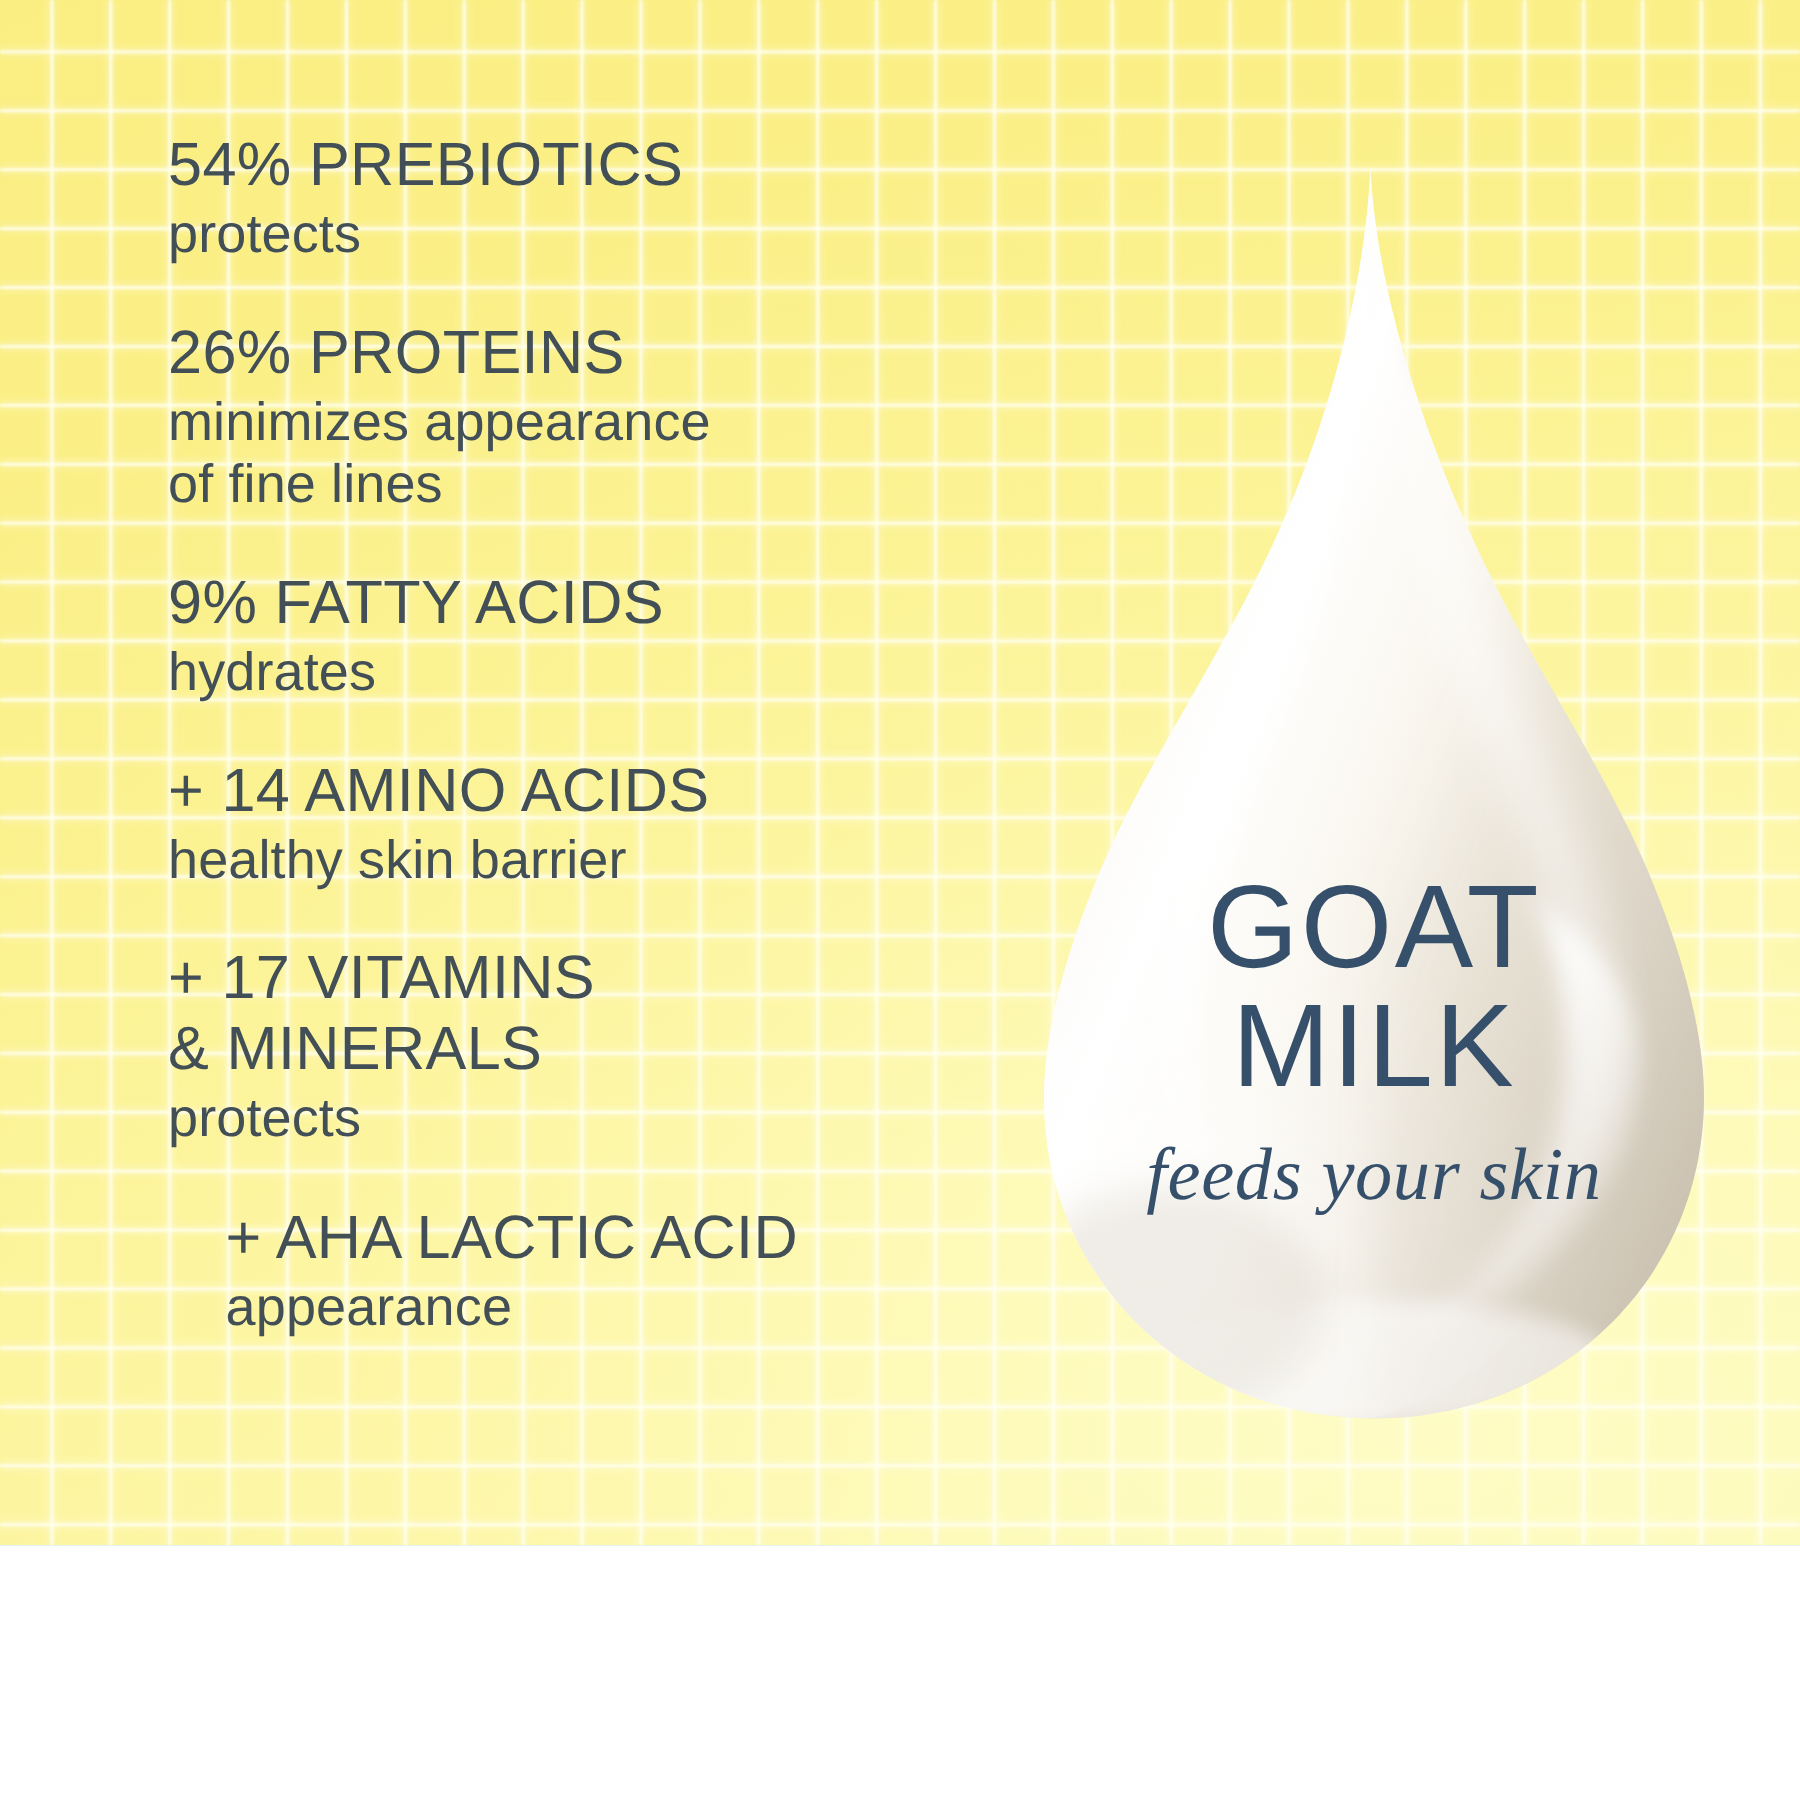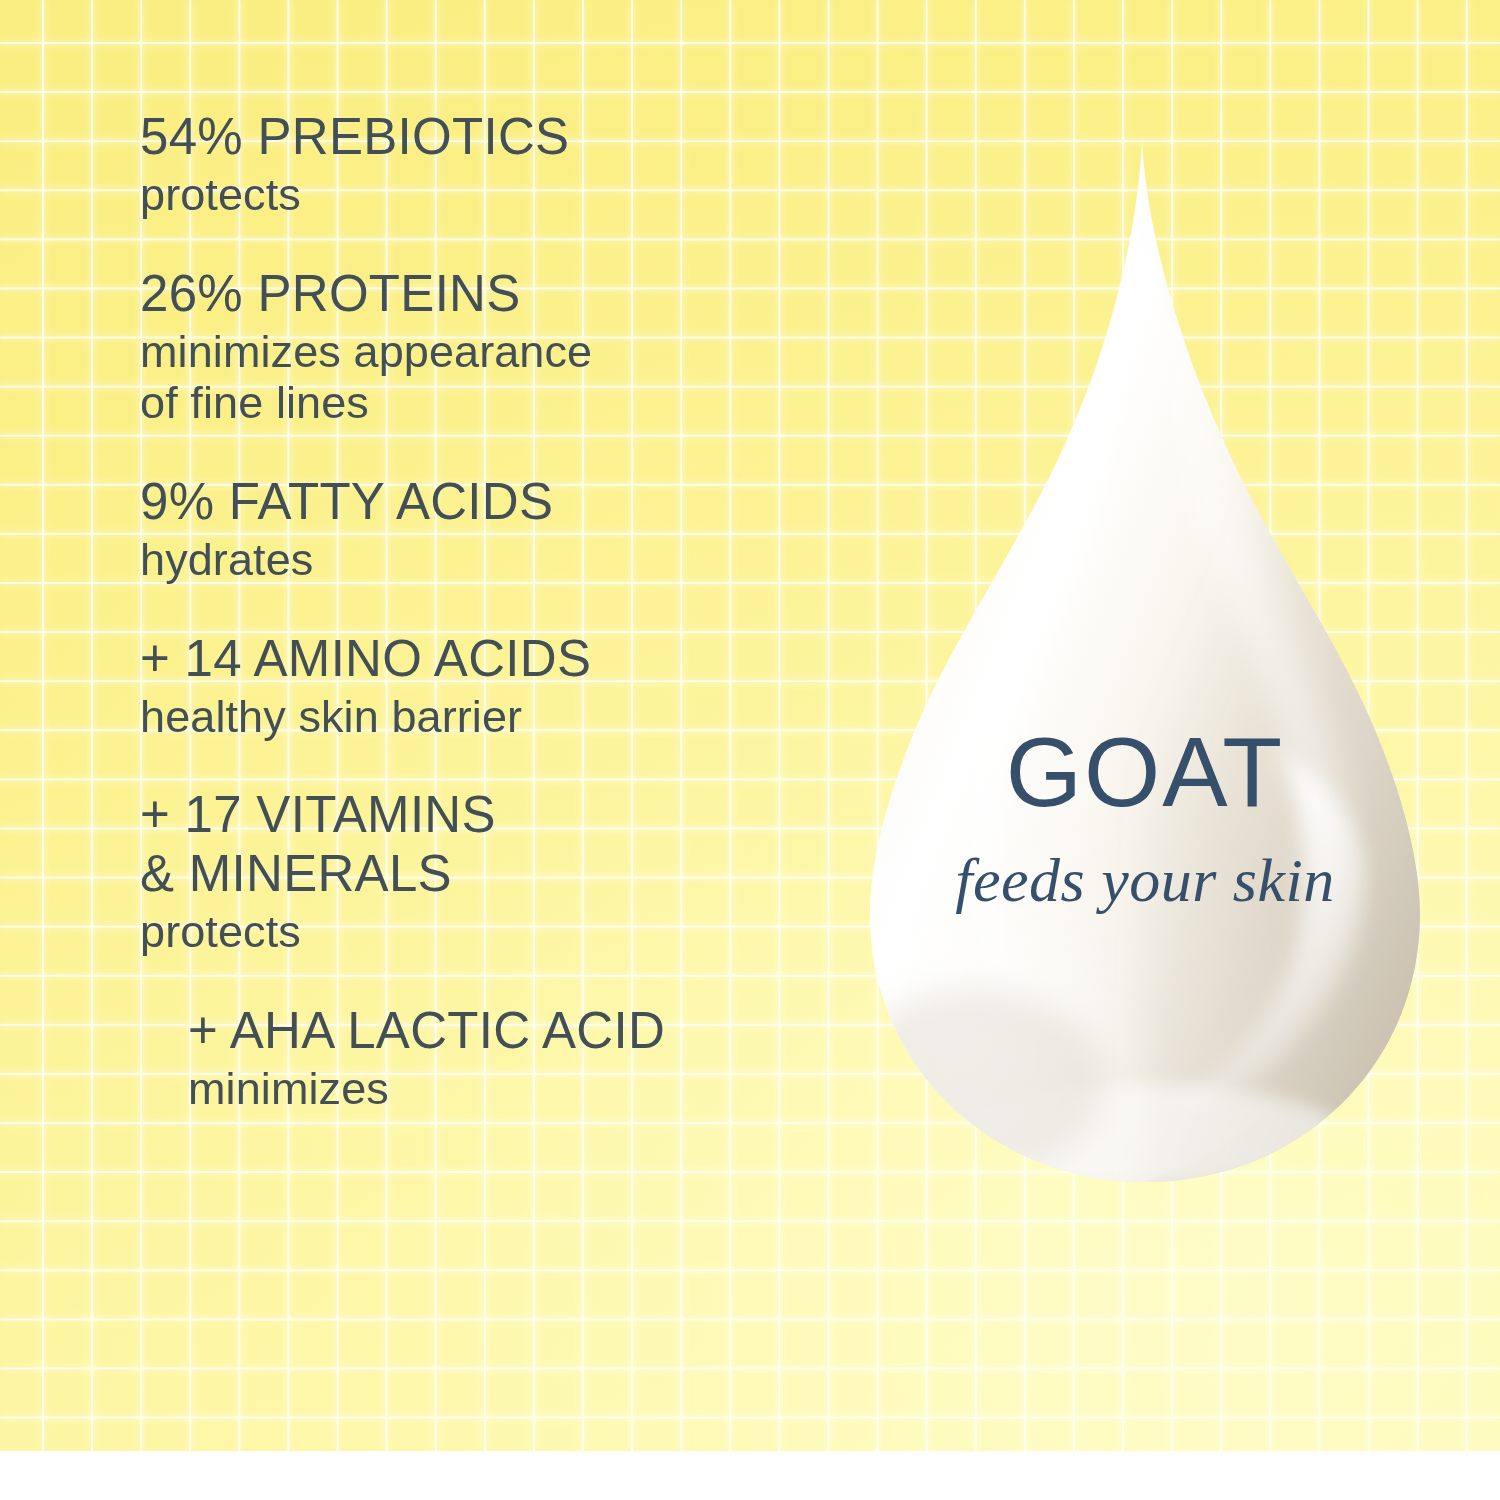--- a/index.html
+++ b/index.html
@@ -4,21 +4,21 @@
 <title>Goat Milk Ingredient Infographic</title>
 <style>
   html, body {
     margin: 0;
     padding: 0;
     background: #ffffff;
   }
   #canvas {
     position: relative;
     width: 1500px;
-    height: 1451px;
+    height: 1288px;
     overflow: hidden;
     font-family: "Liberation Sans", sans-serif;
     background: #7dd3fc;
   }
 
   
   .bg-base {
     position: absolute;
     inset: 0;
     background:
@@ -146,21 +146,21 @@
     </div>
 
     <div class="ingredient">
       <div class="ing-head">+ 17 VITAMINS
 &amp; MINERALS</div>
       <div class="ing-sub">protects</div>
     </div>
 
     <div class="ingredient">
       <div class="ing-head">+ AHA LACTIC ACID</div>
-      <div class="ing-sub">minimizes</div>
+      <div class="ing-sub">appearance</div>
     </div>
 
   </div>
 
   <div class="droplet-wrap">
     <svg class="droplet-svg" viewBox="0 0 600 1075" xmlns="http://www.w3.org/2000/svg">
       <defs>
 
         <linearGradient id="bodyGrad" x1="0.04" y1="0.18" x2="0.98" y2="0.88">
           <stop offset="0%" stop-color="#EFEAE0"></stop>
@@ -269,17 +269,18 @@
         <ellipse cx="130" cy="960" rx="130" ry="95" fill="#CFC6B5" opacity="0.30" filter="url(#softBlur2)"></ellipse>
 
         <path d="M297 16
                  C 299 70, 312 140, 334 206
                  C 318 168, 306 110, 303 40 Z" fill="url(#tipGrad)" filter="url(#tinyBlur)"></path>
       </g>
     </svg>
 
     <div class="brand-block">
       <div class="brand-goat">GOAT</div>
+      <div class="brand-milk">MILK</div>
       <div class="brand-tagline">feeds your skin</div>
     </div>
   </div>
 
 </div>
 
 </body></html>

